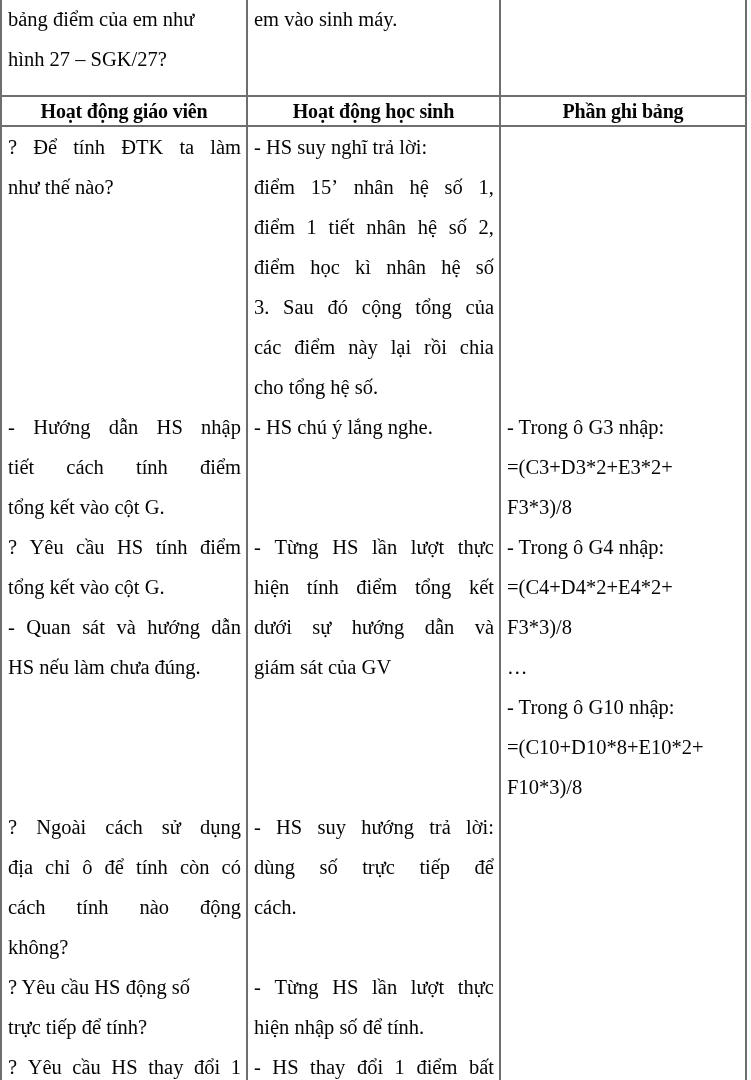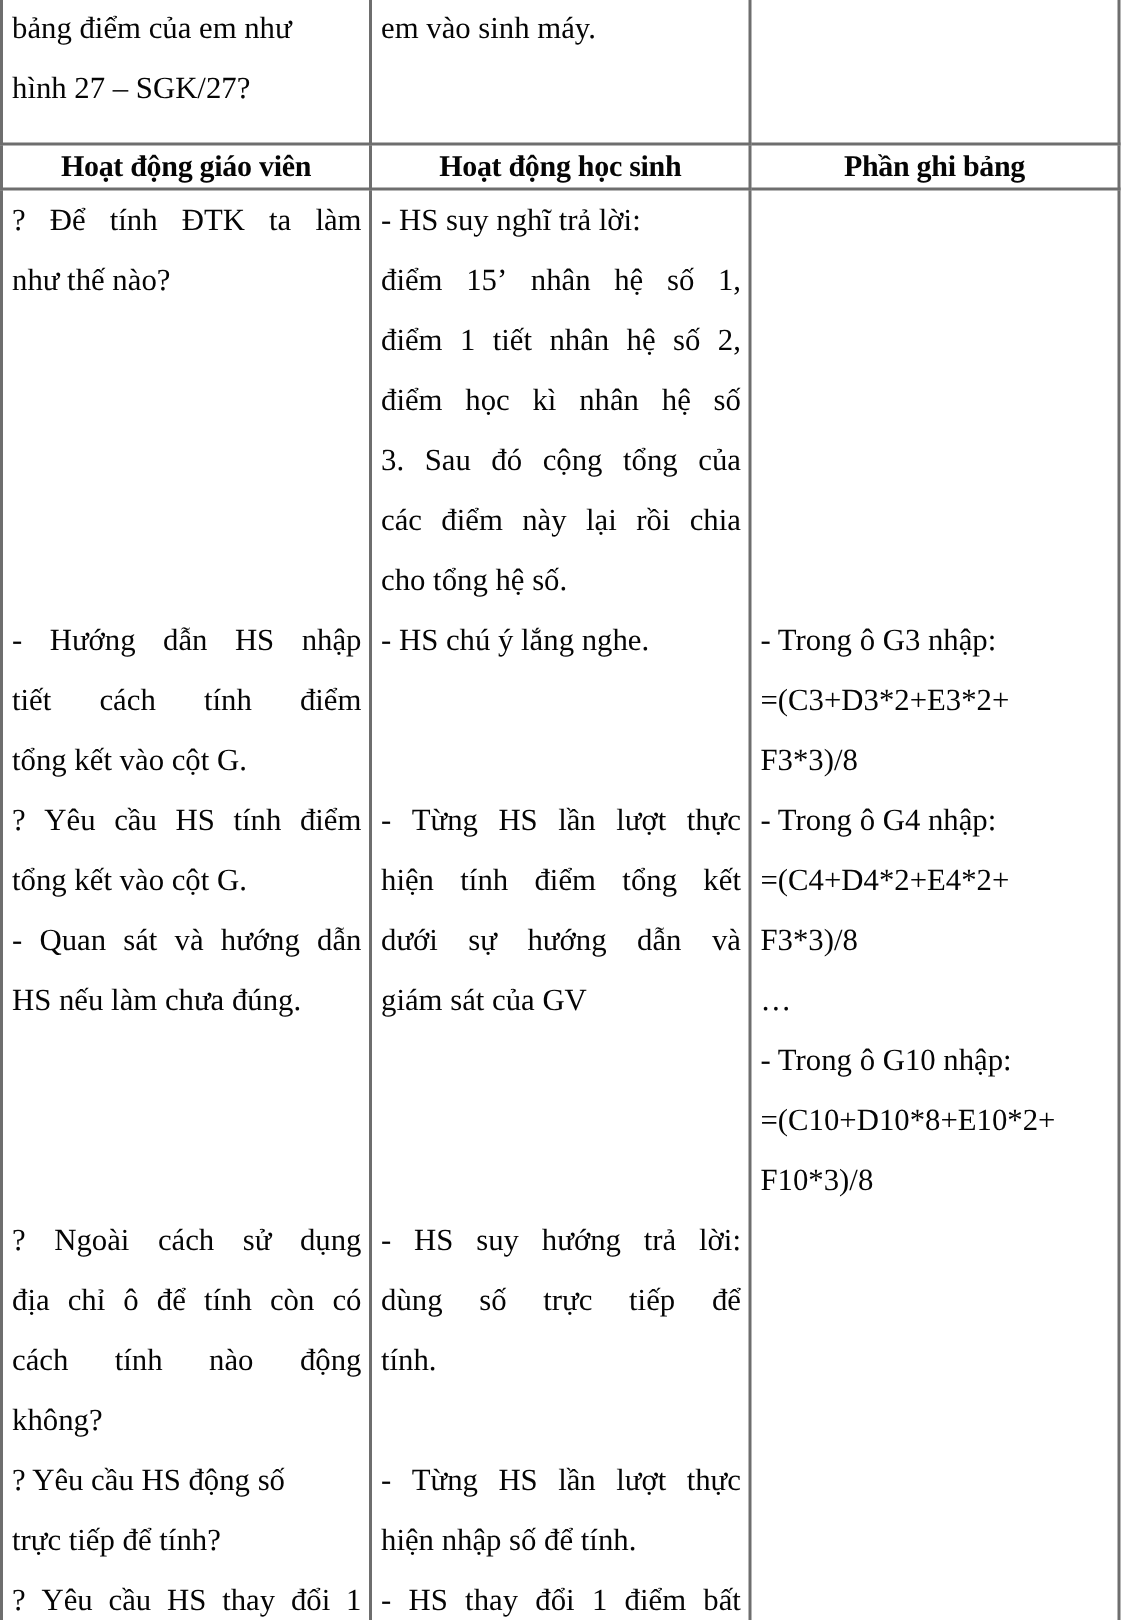--- a/index.html
+++ b/index.html
@@ -307,21 +307,21 @@
                 <span>trả</span>
                 <span>lời:</span>
               </div>
               <div class="line j">
                 <span>dùng</span>
                 <span>số</span>
                 <span>trực</span>
                 <span>tiếp</span>
                 <span>để</span>
               </div>
-              <div class="line">tính.</div>
+              <div class="line">cách.</div>
               <div class="line blank">&nbsp;</div>
               <div class="line j">
                 <span>-</span>
                 <span>Từng</span>
                 <span>HS</span>
                 <span>lần</span>
                 <span>lượt</span>
                 <span>thực</span>
               </div>
               <div class="line">hiện nhập số để tính.</div>

